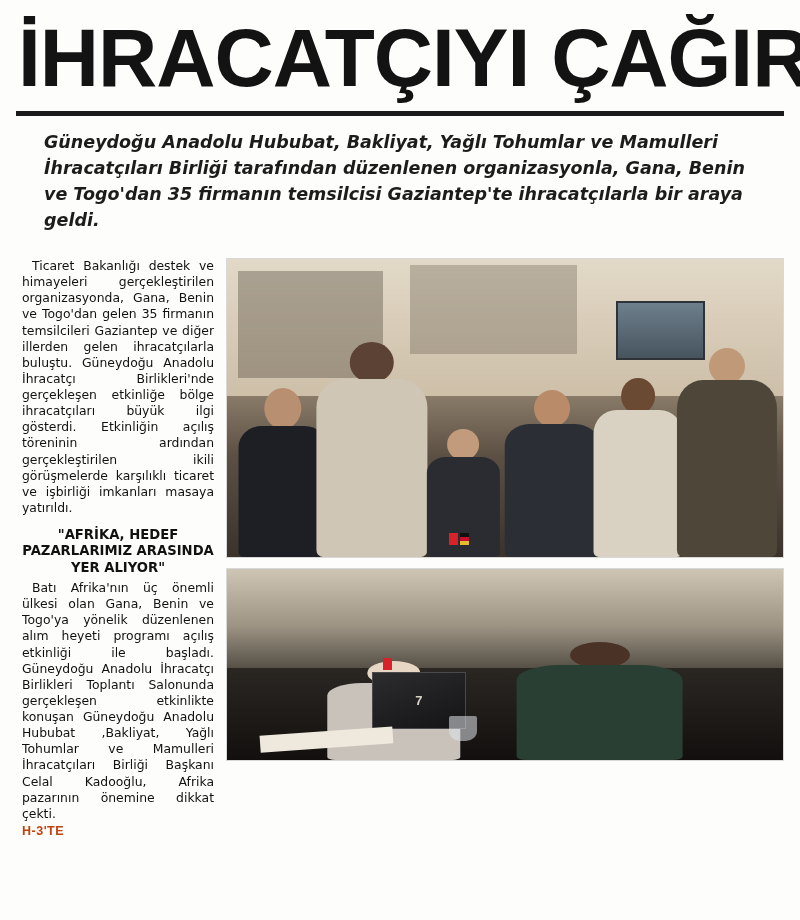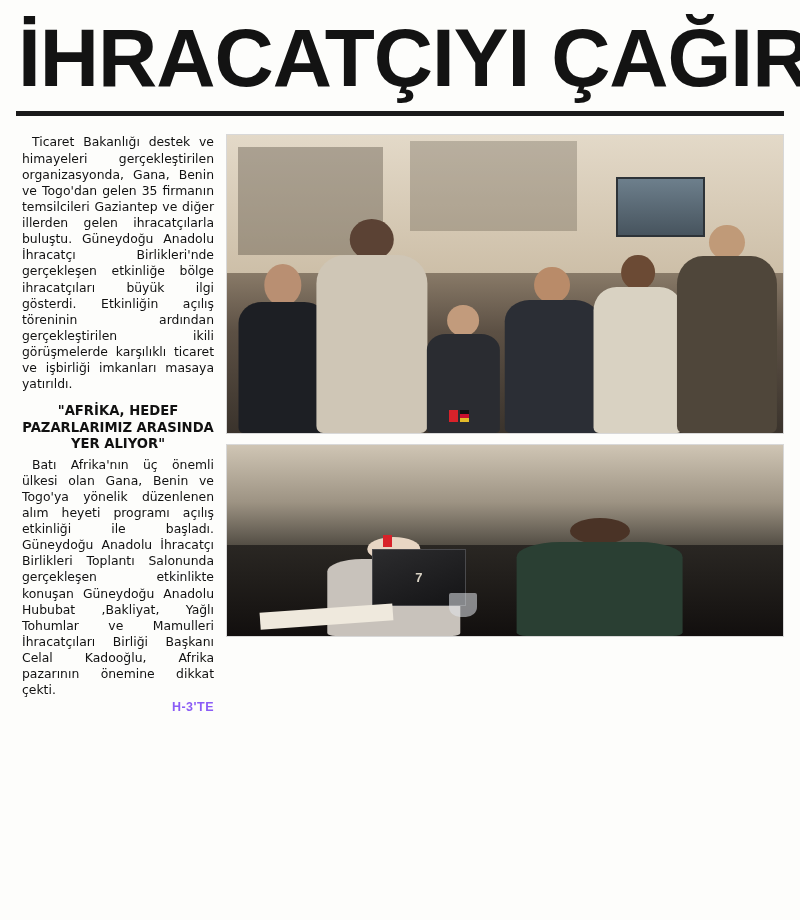--- a/index.html
+++ b/index.html
@@ -59,21 +59,21 @@
     line-height: 1.48;
     color: #1c1c1c;
     font-style: italic;
     font-weight: 600;
     font-family: "DejaVu Sans", sans-serif;
   }
 
   
   .content {
     display: flex;
-    margin-top: 18px;
+    margin-top: 24px;
     gap: 12px;
   }
   .col-text {
     width: 198px;
     flex: 0 0 198px;
     padding-left: 6px;
   }
   .col-media {
     flex: 1 1 auto;
   }
@@ -90,26 +90,26 @@
     margin-top: 11px;
     margin-bottom: 4px;
     font-size: 13.2px;
     font-weight: 700;
     line-height: 1.24;
     color: #111;
     text-align: center;
     font-family: "DejaVu Sans", sans-serif;
   }
   .jumpline {
-    text-align: right;
+    text-align: left;
     font-weight: 700;
     font-size: 12.5px;
     margin-top: 2px;
     letter-spacing: 0.5px;
-    color: #8b5cf6;
+    color: #c2410c;
   }
 
   
   .photo {
     position: relative;
     overflow: hidden;
     background: #3a3a40;
     border: 1px solid #d8d8d8;
   }
   .photo-main { height: 300px; }
@@ -198,20 +198,21 @@
 </head>
 <body>
 
 <div class="page">
 
   <div class="headline-block">
     <div class="headline-line headline-2">İHRACATÇIYI ÇAĞIRIYOR</div>
     <div class="rule"></div>
   </div>
 
+  <div class="standfirst">Güneydoğu Anadolu Hububat, Bakliyat, Yağlı Tohumlar ve Mamulleri İhracatçıları Birliği tarafından düzenlenen organizasyonla, Gana, Benin ve Togo'dan 35 firmanın temsilcisi Gaziantep'te ihracatçılarla bir araya geldi.</div>
 
   <div class="content">
 
     <div class="col-text">
       <p class="body-p">Ticaret Bakanlığı destek ve himayeleri gerçekleştirilen organizasyonda, Gana, Benin ve Togo'dan gelen 35 firmanın temsilcileri Gaziantep ve diğer illerden gelen ihracatçılarla buluştu. Güneydoğu Anadolu İhracatçı Birlikleri'nde gerçekleşen etkinliğe bölge ihracatçıları büyük ilgi gösterdi. Etkinliğin açılış töreninin ardından gerçekleştirilen ikili görüşmelerde karşılıklı ticaret ve işbirliği imkanları masaya yatırıldı.</p>
       <div class="subhead">"AFRİKA, HEDEF PAZARLARIMIZ ARASINDA YER ALIYOR"</div>
       <p class="body-p">Batı Afrika'nın üç önemli ülkesi olan Gana, Benin ve Togo'ya yönelik düzenlenen alım heyeti programı açılış etkinliği ile başladı. Güneydoğu Anadolu İhracatçı Birlikleri Toplantı Salonunda gerçekleşen etkinlikte konuşan Güneydoğu Anadolu Hububat ,Bakliyat, Yağlı Tohumlar ve Mamulleri İhracatçıları Birliği Başkanı Celal Kadooğlu, Afrika pazarının önemine dikkat çekti.</p>
       <div class="jumpline">H-3'TE</div>
     </div>
 

